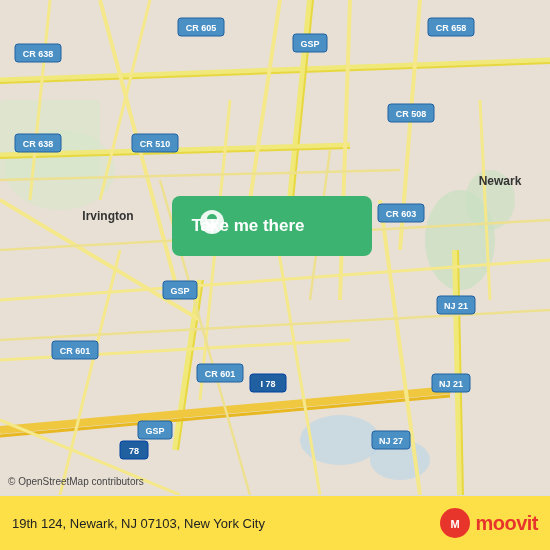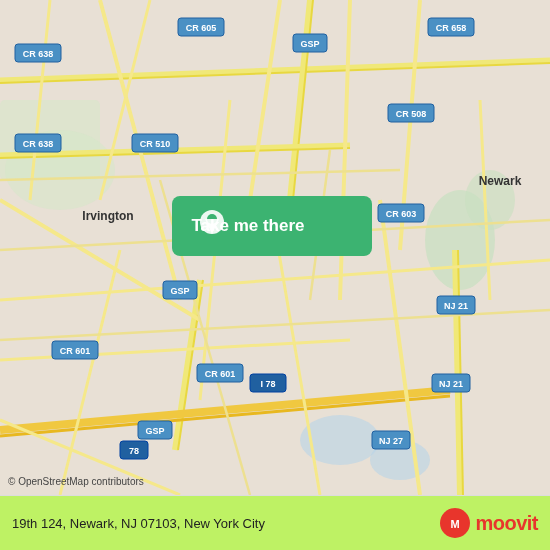--- a/index.html
+++ b/index.html
@@ -16,21 +16,21 @@
       width: 550px;
       height: 495px;
       position: relative;
       overflow: hidden;
       background-color: #e8e0d8;
     }
 
     #bottom-bar {
       width: 550px;
       height: 55px;
-      background: #bef264;
+      background: #fde047;
       display: flex;
       align-items: center;
       padding: 0 12px;
       border-top: 1px solid #ddd;
       justify-content: space-between;
     }
 
     #address-text {
       font-size: 13px;
       color: #222;

